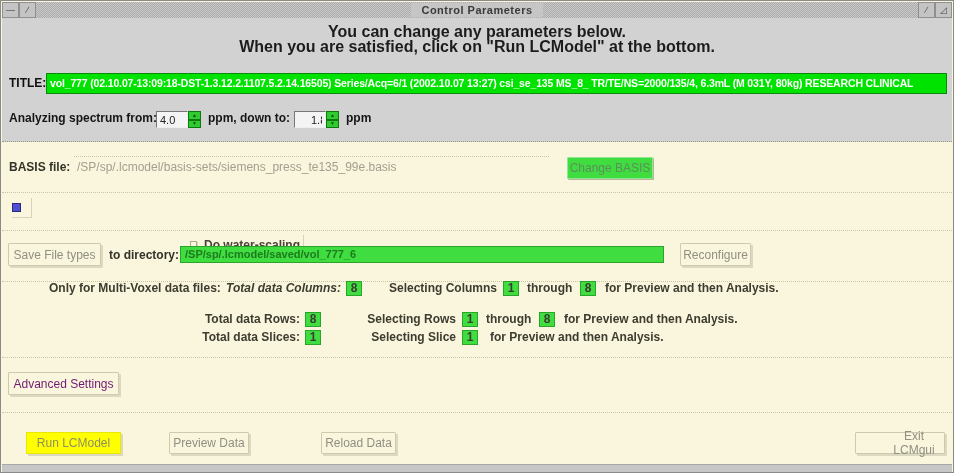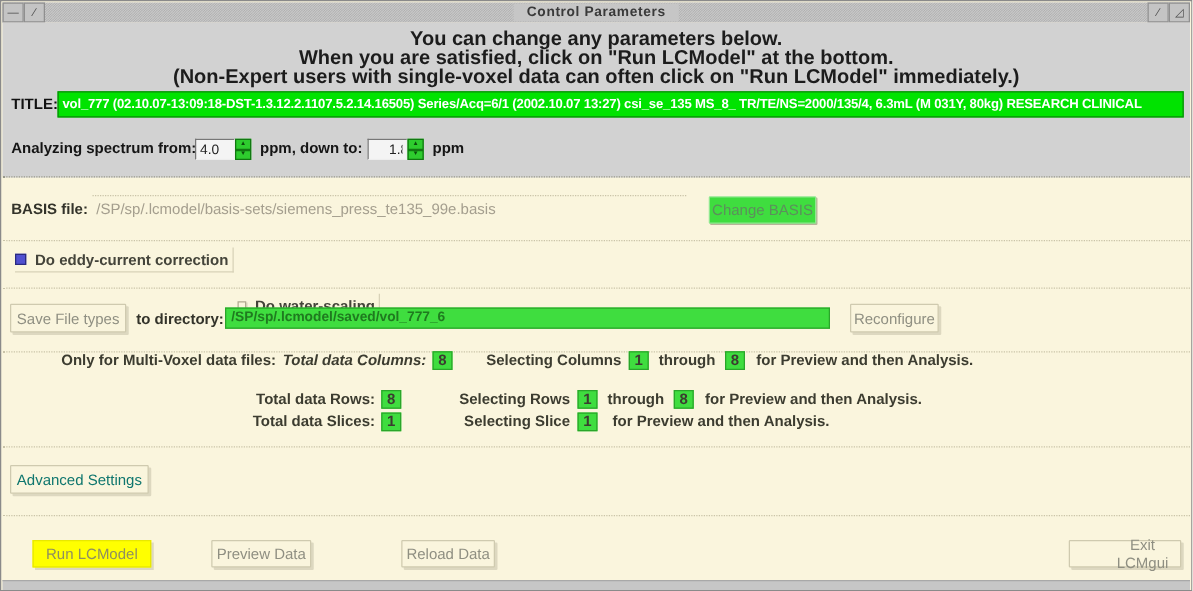--- a/index.html
+++ b/index.html
@@ -113,21 +113,20 @@
       <span>Control Parameters</span>
     </div>
     <div class="tb-btn">∕</div>
     <div class="tb-btn">◿</div>
   </div>
 
   <div class="header">
     <div class="instructions">
       <div>You can change any parameters below.</div>
       <div>When you are satisfied, click on "Run LCModel" at the bottom.</div>
-      <div>(Non-Expert users with single-voxel data can often click on "Run LCModel" immediately.)</div>
     </div>
 
     <div class="title-row">
       <span class="title-label">TITLE:</span>
       <div class="title-field">vol_777 (02.10.07-13:09:18-DST-1.3.12.2.1107.5.2.14.16505) Series/Acq=6/1 (2002.10.07 13:27) csi_se_135 MS_8_  TR/TE/NS=2000/135/4,  6.3mL (M 031Y, 80kg) RESEARCH CLINICAL</div>
     </div>
 
     <div class="analyze-row">
       <span style="left:0;">Analyzing spectrum from:</span>
       <input class="spin-field" style="left: 147px;" value="4.0">
@@ -149,21 +148,20 @@
 
     <div class="sep" style="top:13px; left:72px; width:475px;"></div>
     <span class="lbl" style="position:absolute; left:7px; top:17px;">BASIS file:</span>
     <span class="path-text" style="position:absolute; left:75px; top:17px;">/SP/sp/.lcmodel/basis-sets/siemens_press_te135_99e.basis</span>
     <div class="green-btn" style="left:565px; top:14px; width:86px; height:22px;">Change BASIS</div>
 
     <div class="sep" style="top:49px;"></div>
 
     <div class="toggle" style="left:10px; top:55px;">
       <span class="chk on"></span>
-      <span class="lbl">Do eddy-current correction</span>
     </div>
     <div class="toggle" style="left:188px; top:55px;margin-top:37px;">
       <span class="chk off"></span>
       <span class="lbl">Do water-scaling</span>
     </div>
 
     <div class="sep" style="top:87px;"></div>
 
     <div class="dim-btn" style="left:6px; top:100px; width:93px; height:23px;">Save File types</div>
     <span class="lbl" style="position:absolute; left:107px; top:105px;">to directory:</span>
@@ -194,21 +192,21 @@
     <div class="mv-row" style="top:187px;">
       <span style="left:0; width:298px; text-align:right;">Total data Slices:</span>
       <span class="vbox" style="left:303px;">1</span>
       <span style="left:330px; width:124px; text-align:right;">Selecting Slice</span>
       <span class="vbox" style="left:460px;">1</span>
       <span style="left:488px;">for Preview and then Analysis.</span>
     </div>
 
     <div class="sep" style="top:214px;"></div>
 
-    <div class="dim-btn" style="left:6px; top:229px; width:111px; height:23px; color:#0f766e;">Advanced Settings</div>
+    <div class="dim-btn" style="left:6px; top:229px; width:111px; height:23px; color:#701a75;">Advanced Settings</div>
 
     <div class="sep" style="top:269px;"></div>
 
     <div class="run-btn" style="left:24px; top:289px; width:95px; height:22px;">Run LCModel</div>
     <div class="dim-btn" style="left:167px; top:289px; width:80px; height:22px;">Preview Data</div>
     <div class="dim-btn" style="left:319px; top:289px; width:75px; height:22px;">Reload Data</div>
     <div class="dim-btn" style="left:853px; top:289px; width:90px; height:22px;padding-left:28px;">Exit LCMgui</div>
   </div>
 
   <div class="bottom-strip"></div>

